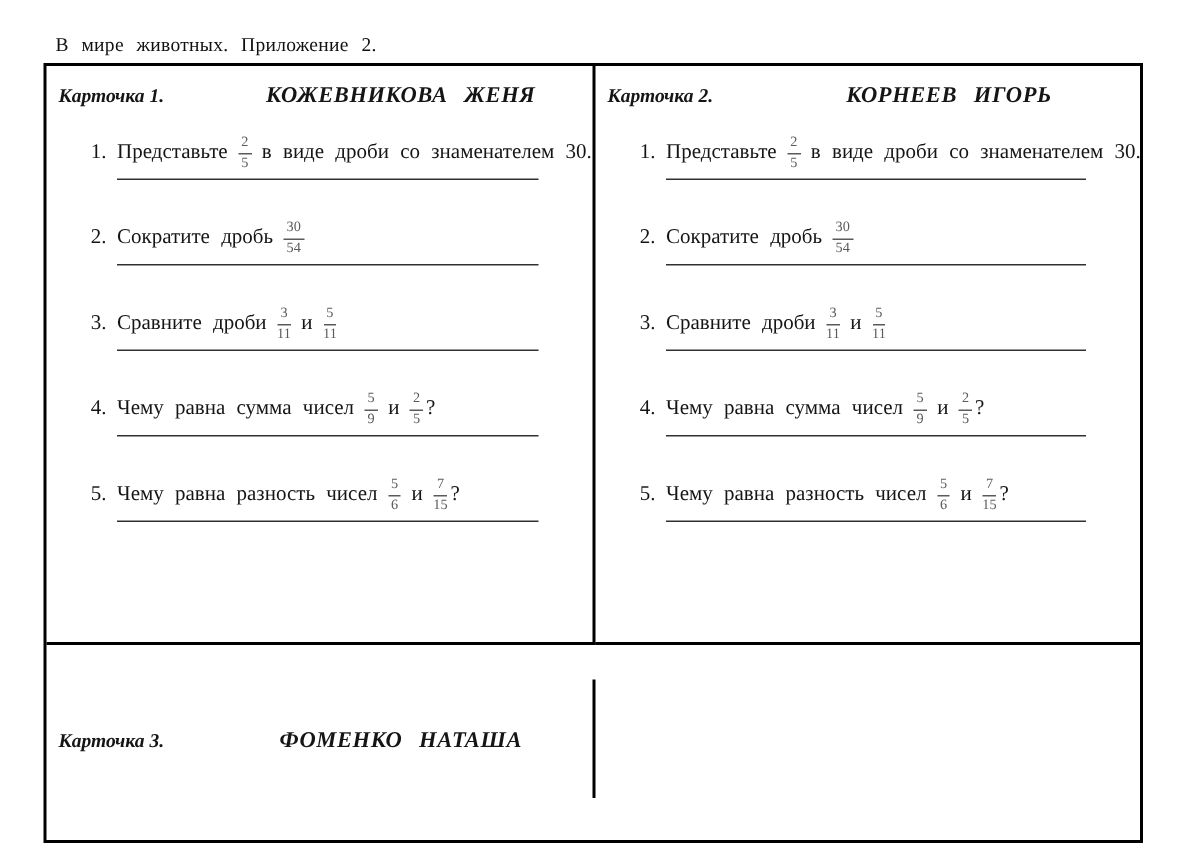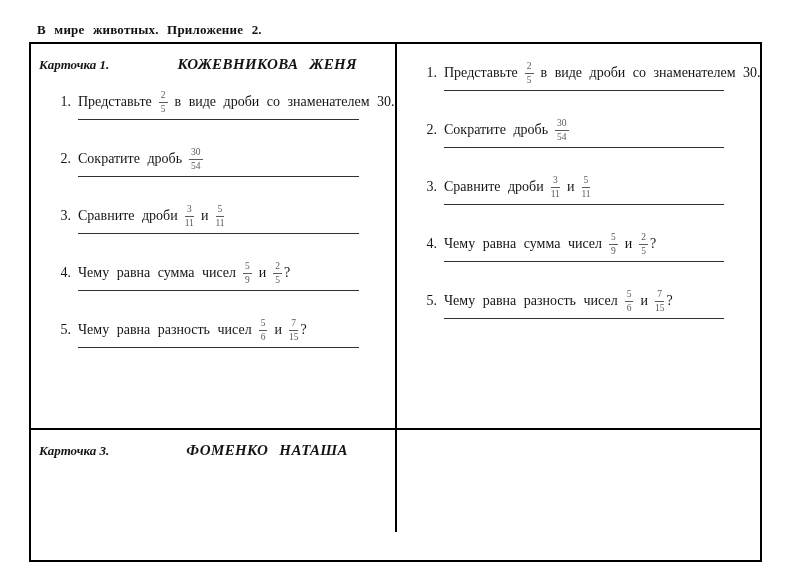--- a/index.html
+++ b/index.html
@@ -16,21 +16,21 @@
     position: relative;
     width: 800px;
     height: 566px;
     background: #ffffff;
   }
   .doc-title {
     position: absolute;
     left: 37px;
     top: 22px;
     font-size: 13px;
-    font-weight: bold;
+    font-weight: normal;
     word-spacing: 5px;
     letter-spacing: 0.2px;
     color: #111;
   }
   .cards-table {
     position: absolute;
     left: 29px;
     top: 42px;
     width: 733px;
     height: 520px;
@@ -113,22 +113,23 @@
   }
   .frac .frac-den { padding-top: 1px; }
   .answer-line {
     height: 0;
     border-bottom: 1.5px solid var(--line-color, #303030);
     margin: 2px 20px 0 29px;
   }
   .cell-bottom {
     display: flex;
     flex-direction: column;
-    justify-content: flex-start;
+    justify-content: center;
     padding-bottom: 8px;
+    margin-top: 23px;
   }
 </style>
 </head>
 <body>
 
 <div class="page">
 
   <div class="doc-title">В  мире  животных. Приложение 2.</div>
 
   <div class="cards-table">
@@ -219,20 +220,24 @@
                 </span>
                 <span class="q-word tight">?</span>
               </span>
             </div>
             <div class="answer-line"></div>
           </div>
         </div>
     </div>
 
     <div class="cell row-first">
+      <div class="card-header">
+        <span class="card-label">Карточка 2.</span>
+        <span class="card-name">КОРНЕЕВ  ИГОРЬ</span>
+      </div>
       <div class="questions">
           <div class="question">
             <div class="q-row">
               <span class="q-num">1.</span>
               <span class="q-text">
                 <span class="q-word">Представьте</span>
                 <span class="frac">
                   <span class="frac-num">2</span>
                   <span class="frac-den">5</span>
                 </span>

